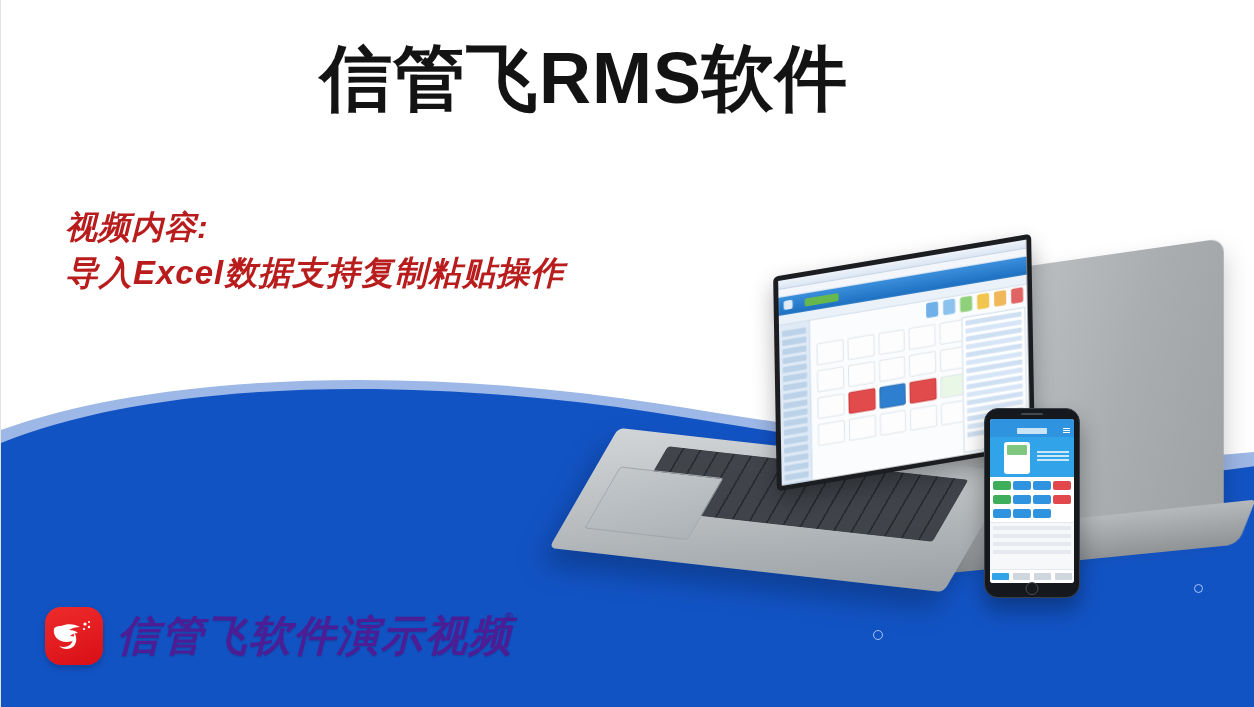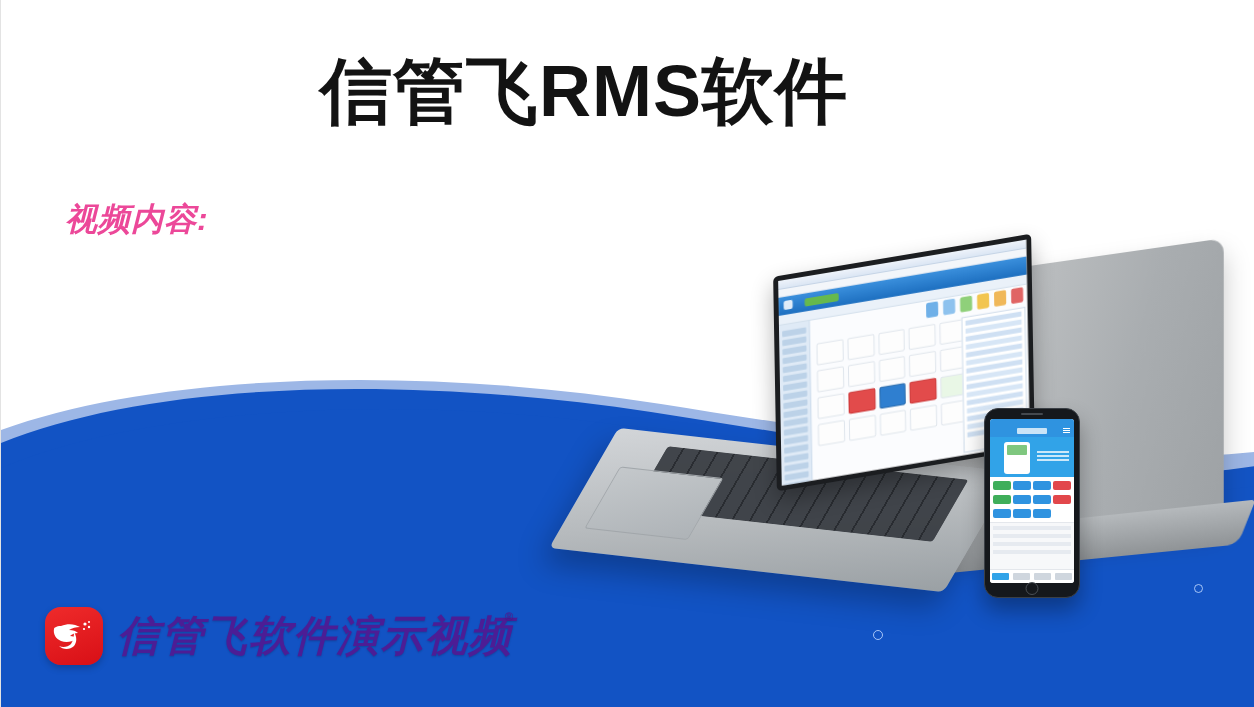--- a/index.html
+++ b/index.html
@@ -10,28 +10,28 @@
   }
   .slide{position:relative;width:1254px;height:707px;overflow:hidden;background:#fff;
          border-left:1px solid #e3e3e3;box-sizing:border-box;}
 
   
   .wave-wrap{position:absolute;left:0;top:0;width:1254px;height:707px;}
   .wave-wrap svg{display:block;width:1254px;height:707px;}
 
   
   .headline{
-    position:absolute;left:0;top:55px;width:1166px;text-align:center;
+    position:absolute;left:0;top:42px;width:1166px;text-align:center;
     font-size:72px;font-weight:bold;color:#131313;letter-spacing:1px;
     line-height:1.0;white-space:nowrap;
   }
   
   .subtitle{
-    position:absolute;left:64px;top:196px;
-    font-style:italic;font-weight:bold;color:#ec4899;
+    position:absolute;left:64px;top:204px;
+    font-style:italic;font-weight:bold;color:#b91c1c;
     font-size:32px;line-height:46px;letter-spacing:1px;
   }
   .subtitle .l2{font-size:33px;}
 
   
   .devices{position:absolute;left:560px;top:245px;width:700px;height:400px;}
 
   
   .laptop-back{
     position:absolute;left:360px;top:15px;width:300px;height:275px;
@@ -298,20 +298,21 @@
         </div>
       </div>
       <div class="phone-home"></div>
     </div>
   </div>
 
   <div class="headline">信管飞RMS软件</div>
 
   <div class="subtitle">
     <div class="l1">视频内容:</div>
+    <div class="l2">导入Excel数据支持复制粘贴操作</div>
   </div>
 
   <div class="bubble" style="left:872px;top:630px;width:8px;height:8px;"></div>
   <div class="bubble" style="left:1193px;top:584px;width:7px;height:7px;"></div>
 
   <div class="brand">
     <div class="brand-logo">
       <svg width="58" height="58" viewBox="0 0 58 58" aria-hidden="true">
         <path fill="#ffffff" d="M16 19c7-3 14-2 19 1c-4 0-8 1-11 3c4 0 7 1 9 3c-3 0-6 1-8 3c3 0 5 1 6 3c-4 3-10 4-15 2c-5-2-8-7-7-12c0-1 2-3 7-3z"></path>
         <path fill="#ffffff" d="M29 25c3 5 3 10 0 14c-4 4-11 4-15 0c4 2 9 1 12-2c2-3 3-8 3-12z"></path>

